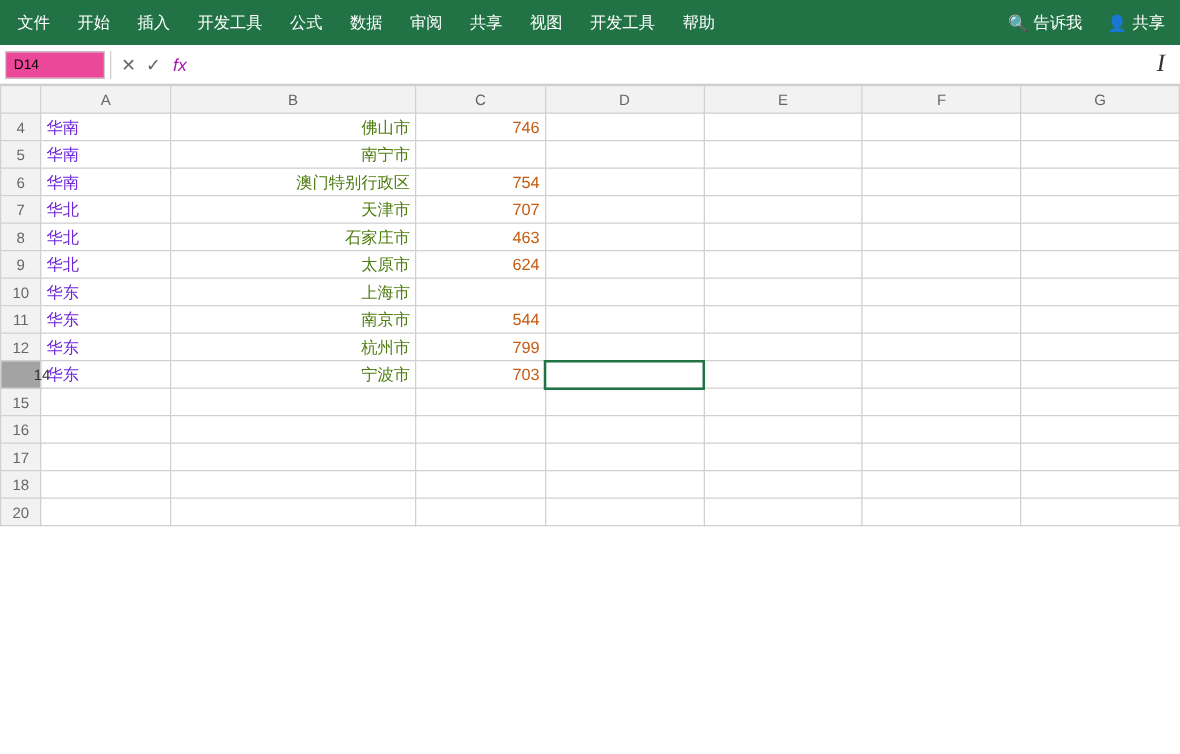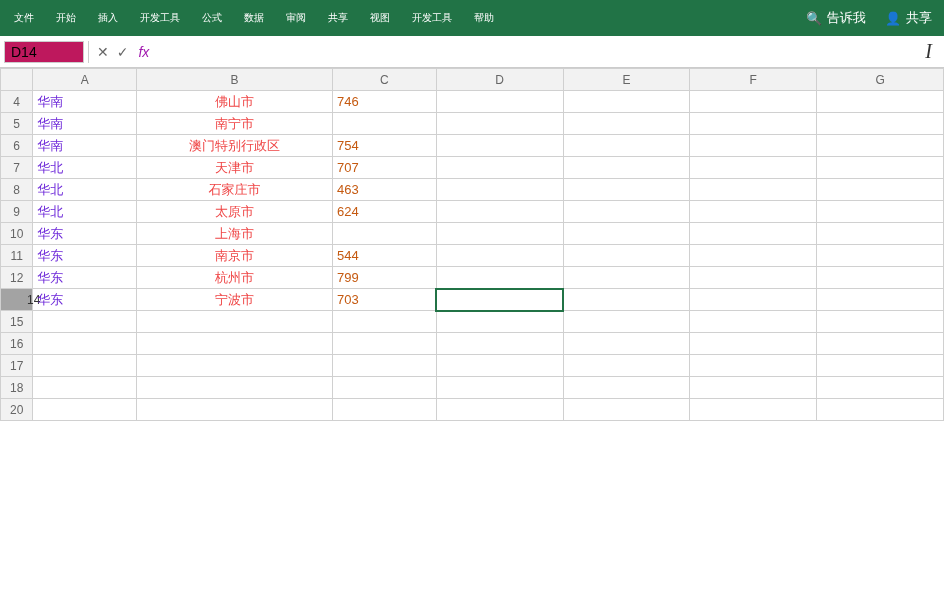--- a/index.html
+++ b/index.html
@@ -12,21 +12,21 @@
       display: flex;
       align-items: center;
       height: 36px;
       padding: 0 4px;
       gap: 2px;
     }
     .menu-item {
       padding: 4px 10px;
       cursor: pointer;
       border-radius: 2px;
-      font-size: 10px;
+      font-size: 13px;
       white-space: nowrap;
     }
     .menu-right {
       margin-left: auto;
       display: flex;
       align-items: center;
       gap: 4px;
     }
     .menu-right-item {
       display: flex;
@@ -47,22 +47,22 @@
       background: #fff;
       padding: 0 4px;
     }
     .cell-ref {
       width: 80px;
       border: 1px solid #ccc;
       height: 22px;
       display: flex;
       align-items: center;
       padding: 0 6px;
-      font-size: 14px;
-      background: #be185d;
+      font-size: 11px;
+      background: #ec4899;
     }
     .formula-divider {
       width: 1px;
       height: 22px;
       background: #ccc;
       margin: 0 4px;
     }
     .formula-icons {
       display: flex;
       align-items: center;
@@ -136,25 +136,25 @@
       height: 22px;
       font-size: 13px;
       padding: 0 4px;
     }
 
     td.region {
       text-align: left;
       color: #6d28d9;
     }
     td.city {
-      text-align: center;
-      color: #ef4444;
+      text-align: right;
+      color: #4d7c0f;
     }
     td.value {
-      text-align: left;
+      text-align: right;
       color: #c55a11;
       margin-left: 16px;
     }
     td.empty { background: #fff; }
 
     .row-num-selected {
       background: #a3a3a3;
       color: #333;
       padding-left: 26px;
     }

